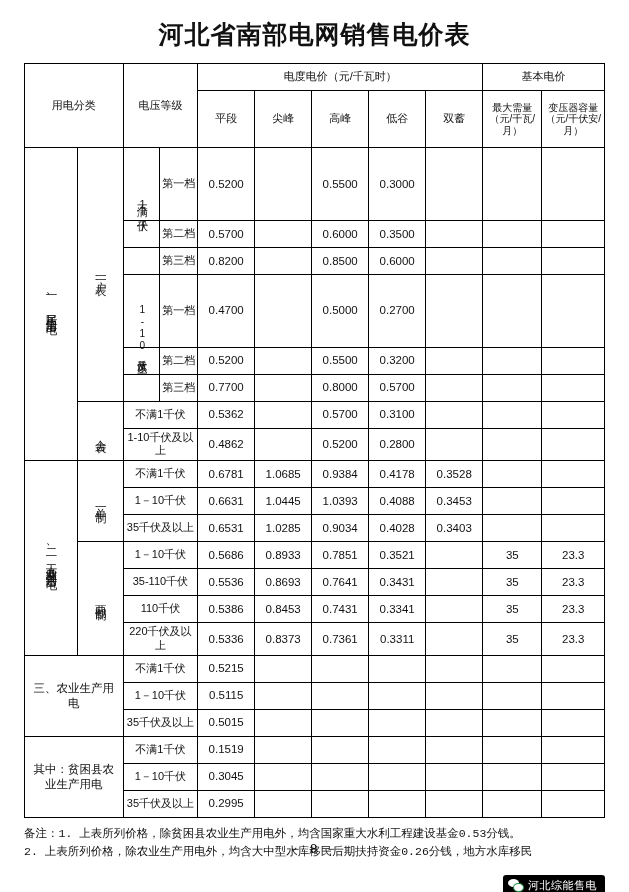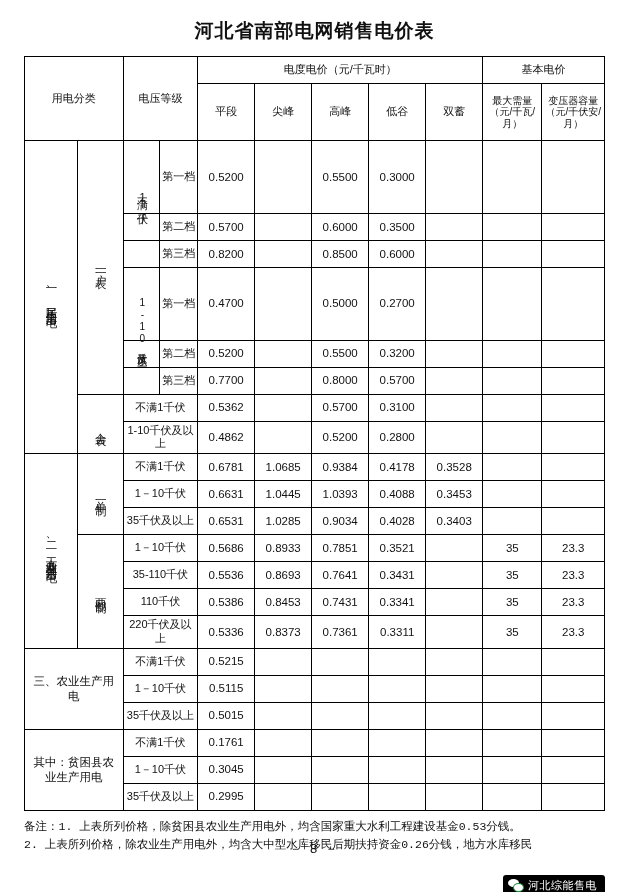--- a/index.html
+++ b/index.html
@@ -26,21 +26,21 @@
     font-family: "Liberation Sans", sans-serif;
     font-size: 15px;
     font-weight: bold;
     letter-spacing: 1px;
     padding-top: 30px;
     padding-left: 2px;
   }
   .doc-title {
     text-align: center;
     font-family: "Liberation Serif", serif;
-    font-size: 19px;
+    font-size: 25px;
     font-weight: bold;
     letter-spacing: 1px;
     margin-top: 18px;
     margin-bottom: 12px;
   }
   table.rate {
     border-collapse: collapse;
     width: 581px;
     table-layout: fixed;
     font-size: 11px;
@@ -439,21 +439,21 @@
         <td class="num"></td>
         <td class="num"></td>
         <td class="num"></td>
       </tr>
 
       <tr>
         <td class="cat" rowspan="3" colspan="2" style="padding:4px 4px">
           <span>其中：贫困县农业生产用电</span>
         </td>
         <td>不满1千伏</td>
-        <td class="num">0.1761</td>
+        <td class="num">0.1519</td>
         <td class="num"></td>
         <td class="num"></td>
         <td class="num"></td>
         <td class="num"></td>
         <td class="num"></td>
         <td class="num"></td>
       </tr>
       <tr>
         <td>1－10千伏</td>
         <td class="num">0.3045</td>

